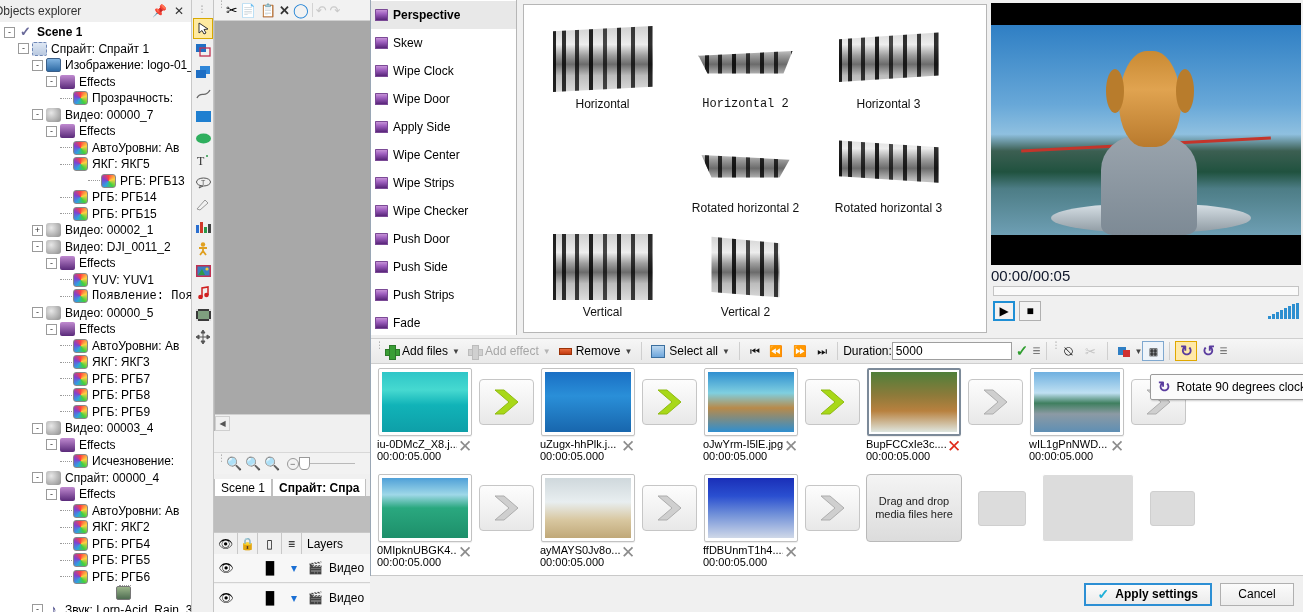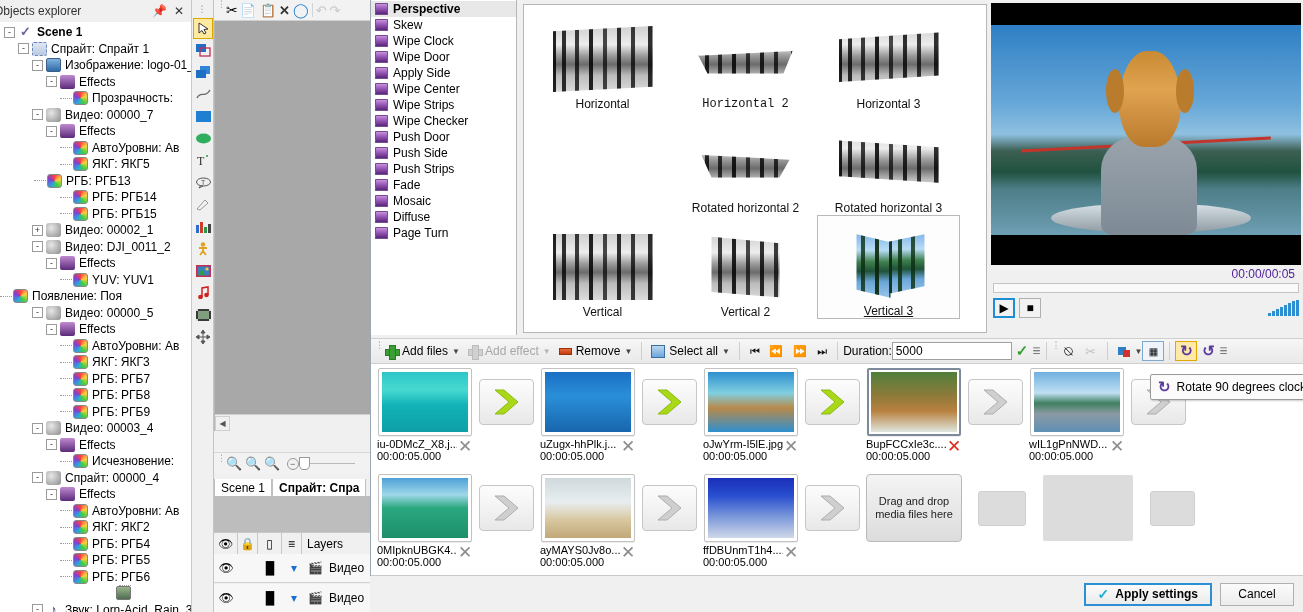--- a/index.html
+++ b/index.html
@@ -78,21 +78,21 @@
   .lay-cell { display:flex; align-items:center; justify-content:center; height:100%;
      border-right:1px solid #c8c8c8;}
   .layer-row { position:absolute; left:0; right:0; height:29px; background:#f7f7f7;
      border-bottom:1px solid #d2d2d2; display:flex; align-items:center; font-size:12px;}
 
   
   #trans-dialog { position:absolute; left:370px; top:0; width:933px; height:612px;
      background:#f0f0f0; border-left:1px solid #9aa7b5; }
   #trans-list { position:absolute; left:0; top:0; width:146px; height:335px; background:#fff;
      border-right:1px solid #b6b6b6; padding-top:1px; overflow:hidden;}
-  .tr-item { height:16px; display:flex; align-items:center; padding-left:4px; font-size:12px; white-space:nowrap;}
+  .tr-item { height:28px; display:flex; align-items:center; padding-left:4px; font-size:12px; white-space:nowrap;}
   .tr-item.sel { background:#e8e8e8; font-weight:bold; }
   .tr-ico { width:13px; height:12px; margin-right:5px; flex:0 0 auto;
      background:linear-gradient(#cfa0dd 0%,#a060c0 40%,#4c1c6e 100%); border-radius:1px;
      box-shadow:inset 0 0 0 1px #7b4a96;}
 
   #trans-grid-wrap { position:absolute; left:148px; top:0; width:470px; height:335px;
      background:#f0f0f0; padding:4px 2px 2px 4px;}
   #trans-grid { position:relative; width:100%; height:100%; background:#fff;
      border:1px solid #b6b6b6;}
   .tg-cell { position:absolute; width:143px; height:104px; display:flex; flex-direction:column;
@@ -132,21 +132,21 @@
      background:linear-gradient(#c98a33,#e0a350 40%,#b97a2d); border-radius:45% 45% 40% 40%/55% 55% 45% 45%;}
   #pv-dog:after { content:""; position:absolute; left:-13px; top:18px; width:18px; height:44px;
      background:#b87c2c; border-radius:50%; }
   #pv-dog:before { content:""; position:absolute; right:-13px; top:18px; width:18px; height:44px;
      background:#b87c2c; border-radius:50%; }
   #pv-person { position:absolute; left:110px; top:132px; width:96px; height:100px;
      background:linear-gradient(#9aa4ad,#7d8a95); border-radius:40% 40% 12% 12%/35% 35% 10% 10%;}
   #pv-board { position:absolute; left:60px; top:200px; width:200px; height:30px;
      background:linear-gradient(#d9e2e8,#8e9aa2); border-radius:50%;}
   #pv-rope { position:absolute; left:30px; top:140px; width:250px; height:3px; background:#c3352b; transform:rotate(-3deg);}
-  #pv-time { text-align:right; font-size:12px; padding:2px 6px 0 0; color:#4c1d95;}
+  #pv-time { font-size:15px; padding:2px 6px 0 0; color:#0f172a;}
   #pv-seek { height:10px; margin:2px 2px 0 2px; background:#fafafa; border:1px solid #c4c4c4;}
   #pv-controls { display:flex; align-items:center; margin-top:5px; padding:0 2px;}
   .pvbtn { width:22px; height:20px; border:1px solid #b0b0b0; background:#f2f2f2;
      display:flex; align-items:center; justify-content:center; margin-right:4px;}
   .pvbtn.sel { border:2px solid #1e8fd5; }
   #pv-vol { margin-left:auto; display:flex; align-items:flex-end; gap:1px; height:16px;}
   #pv-vol i { display:block; width:3px; background:#2d8fd0;}
 
   
   #media-toolbar { position:absolute; left:0; top:338px; width:933px; height:26px;
@@ -254,21 +254,21 @@
       <div class="tnode" style="padding-left: 60px;">
         <span class="dots"></span>
         <span class="ico fx"></span>
         <span class="tlabel">АвтоУровни: Ав</span>
       </div>
       <div class="tnode" style="padding-left: 60px;">
         <span class="dots"></span>
         <span class="ico fx"></span>
         <span class="tlabel">ЯКГ: ЯКГ5</span>
       </div>
-      <div class="tnode" style="padding-left: 34px;">
+      <div class="tnode" style="padding-left: 88px;">
         <span class="dots"></span>
         <span class="ico fx"></span>
         <span class="tlabel">РГБ: РГБ13</span>
       </div>
       <div class="tnode" style="padding-left: 60px;">
         <span class="dots"></span>
         <span class="ico fx"></span>
         <span class="tlabel">РГБ: РГБ14</span>
       </div>
       <div class="tnode" style="padding-left: 60px;">
@@ -289,21 +289,21 @@
       <div class="tnode" style="padding-left: 46px;">
         <span class="tw">-</span>
         <span class="ico eff"></span>
         <span class="tlabel">Effects</span>
       </div>
       <div class="tnode" style="padding-left: 60px;">
         <span class="dots"></span>
         <span class="ico fx"></span>
         <span class="tlabel">YUV: YUV1</span>
       </div>
-      <div class="tnode" style="">
+      <div class="tnode" style="padding-left: 60px; font-family: Liberation Mono, monospace;">
         <span class="dots"></span>
         <span class="ico fx"></span>
         <span class="tlabel">Появление: Поя</span>
       </div>
       <div class="tnode" style="padding-left: 32px;">
         <span class="tw">-</span>
         <span class="ico video"></span>
         <span class="tlabel">Видео: 00000_5</span>
       </div>
       <div class="tnode" style="padding-left: 46px;">
@@ -658,27 +658,20 @@
           <div class="tg-thumb">
             <div class="forest" style="width:100px;height:66px;clip-path:polygon(0% 0%,100% 0%,100% 100%,0% 100%)"></div>
           </div>
           <div class="tg-label">Vertical</div>
         </div>
         <div class="tg-cell" style="left: 150px; top: 210px;">
           <div class="tg-thumb">
             <div class="forest" style="width:100px;height:66px;clip-path:polygon(16% 4%,84% 14%,84% 96%,16% 88%)"></div>
           </div>
           <div class="tg-label">Vertical 2</div>
-        </div>
-        <div class="tg-cell sel" style="left: 293px; top: 210px;">
-          <div class="tg-thumb">
-            <div class="forest color" style="width:100px;height:66px;clip-path:polygon(18% 2%,52% 14%,52% 98%,18% 86%)"></div>
-            <div class="forest color" style="position:absolute;left:50px;top:2px;width:36px;height:62px;clip-path:polygon(0% 14%,100% 2%,100% 86%,0% 98%)"></div>
-          </div>
-          <div class="tg-label u">Vertical 3</div>
         </div>
       </div>
   </div>
 
   <div id="trans-scrollbar">
     <div class="sb-ar">▲</div>
     <div class="sb-thumb"></div>
     <div class="sb-ar" style="position:absolute;bottom:0;left:0;right:0">▼</div>
   </div>
 

